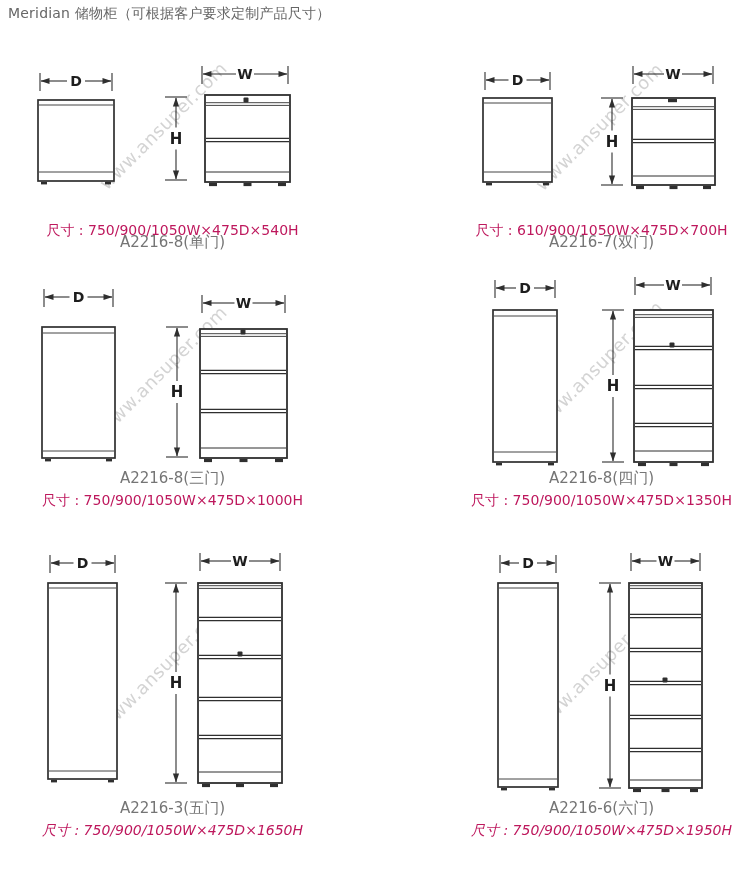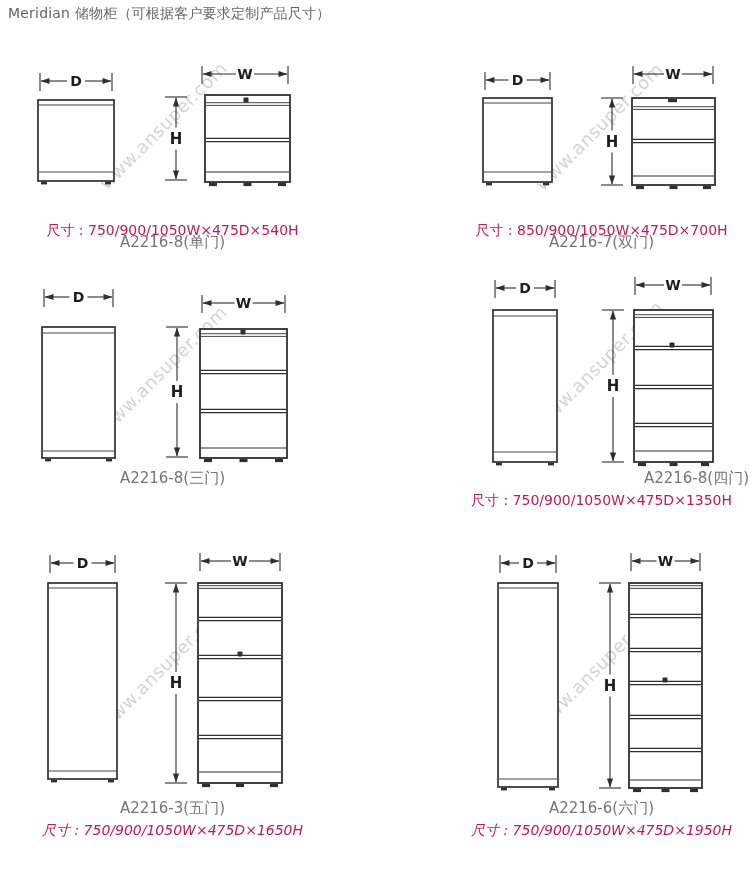--- a/index.html
+++ b/index.html
@@ -25,21 +25,21 @@
   .p1{left:25px;top:52px;width:295px;height:200px;}
   .p2{left:445px;top:52px;width:295px;height:200px;}
   .p3{left:25px;top:280px;width:295px;height:235px;}
   .p4{left:445px;top:272px;width:295px;height:243px;}
   .p5{left:25px;top:548px;width:295px;height:300px;}
   .p6{left:445px;top:548px;width:295px;height:300px;}
 
   .p1 .model,.p2 .model{top:149px;margin-top:32px;}
   .p1 .size,.p2 .size{top:170px;}
   .p3 .model{top:189px;} .p3 .size{top:212px;}
-  .p4 .model{top:197px;text-align:right;} .p4 .size{top:220px;}
+  .p4 .model{top:197px;} .p4 .size{top:220px;}
   .p5 .model,.p6 .model{top:251px;}
   .p5 .size,.p6 .size{top:274px;font-style:italic;}
 </style>
 </head>
 <body>
 
 <div class="header">Meridian 储物柜（可根据客户要求定制产品尺寸）</div>
 
 <div class="wm" style="left:68px;top:115px">www.ansuper.com</div>
 <div class="wm" style="left:504px;top:116px">www.ansuper.com</div>
@@ -144,21 +144,21 @@
         <line x1="601" y1="98" x2="623" y2="98" stroke="#2f2f2f" stroke-width="1.1"></line>
         <line x1="601" y1="185" x2="623" y2="185" stroke="#2f2f2f" stroke-width="1.1"></line>
         <line x1="612" y1="99" x2="612" y2="130.5" stroke="#2f2f2f" stroke-width="1.1"></line>
         <line x1="612" y1="152.5" x2="612" y2="184" stroke="#2f2f2f" stroke-width="1.1"></line>
         <polygon points="612,98.5 608.9,107.5 615.1,107.5" fill="#2f2f2f"></polygon>
         <polygon points="612,184.5 608.9,175.5 615.1,175.5" fill="#2f2f2f"></polygon>
         <text x="612" y="146.7" text-anchor="middle" font-size="15" font-weight="700" fill="#1d1d1d">H</text>
       </g>
     </svg>
   <div class="cap model">A2216-7(双门)</div>
-  <div class="cap size">尺寸 : 850/900/1050W×475D×700H</div>
+  <div class="cap size">尺寸 : 610/900/1050W×475D×700H</div>
 </section>
 
 <section class="panel p3">
   <svg width="295" height="235" viewBox="25 280 295 235">
       <g>
         <rect x="42" y="327" width="73" height="131" fill="#fff" stroke="#2f2f2f" stroke-width="1.7"></rect>
         <line x1="43" y1="333" x2="114" y2="333" stroke="#2f2f2f" stroke-width="0.9"></line>
         <line x1="43" y1="451" x2="114" y2="451" stroke="#2f2f2f" stroke-width="0.9"></line>
         <rect x="45" y="458.8" width="6" height="2.6" fill="#2f2f2f"></rect>
         <rect x="106" y="458.8" width="6" height="2.6" fill="#2f2f2f"></rect>
@@ -199,20 +199,21 @@
         <line x1="166" y1="327" x2="188" y2="327" stroke="#2f2f2f" stroke-width="1.1"></line>
         <line x1="166" y1="457" x2="188" y2="457" stroke="#2f2f2f" stroke-width="1.1"></line>
         <line x1="177" y1="328" x2="177" y2="381" stroke="#2f2f2f" stroke-width="1.1"></line>
         <line x1="177" y1="403" x2="177" y2="456" stroke="#2f2f2f" stroke-width="1.1"></line>
         <polygon points="177,327.5 173.9,336.5 180.1,336.5" fill="#2f2f2f"></polygon>
         <polygon points="177,456.5 173.9,447.5 180.1,447.5" fill="#2f2f2f"></polygon>
         <text x="177" y="397.2" text-anchor="middle" font-size="15" font-weight="700" fill="#1d1d1d">H</text>
       </g>
     </svg>
   <div class="cap model">A2216-8(三门)</div>
+  <div class="cap size">尺寸 : 750/900/1050W×475D×1000H</div>
 </section>
 
 <section class="panel p4 col2">
   <svg width="295" height="243" viewBox="445 272 295 243">
       <g>
         <rect x="493" y="310" width="64" height="152" fill="#fff" stroke="#2f2f2f" stroke-width="1.7"></rect>
         <line x1="494" y1="316" x2="556" y2="316" stroke="#2f2f2f" stroke-width="0.9"></line>
         <line x1="494" y1="452" x2="556" y2="452" stroke="#2f2f2f" stroke-width="0.9"></line>
         <rect x="496" y="462.8" width="6" height="2.6" fill="#2f2f2f"></rect>
         <rect x="548" y="462.8" width="6" height="2.6" fill="#2f2f2f"></rect>

